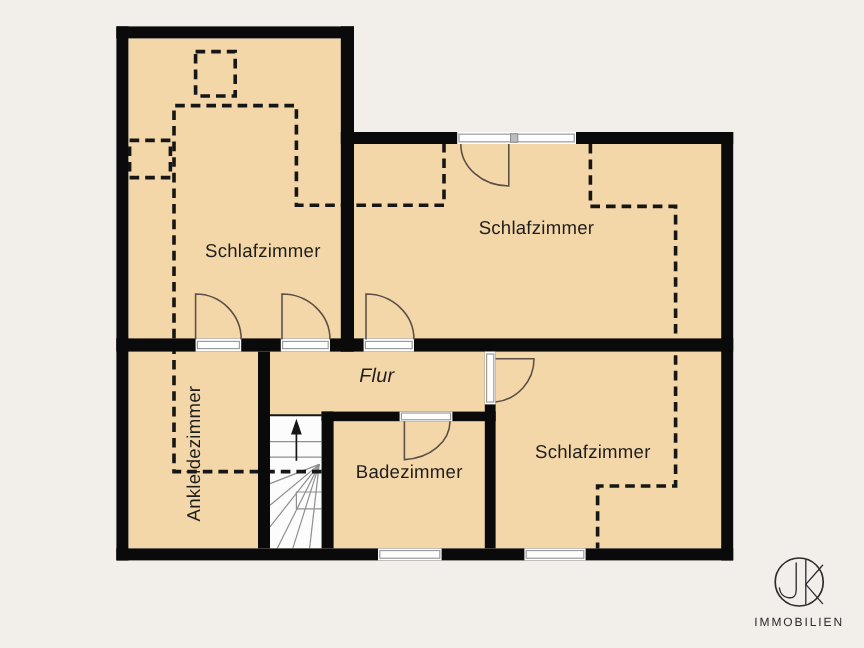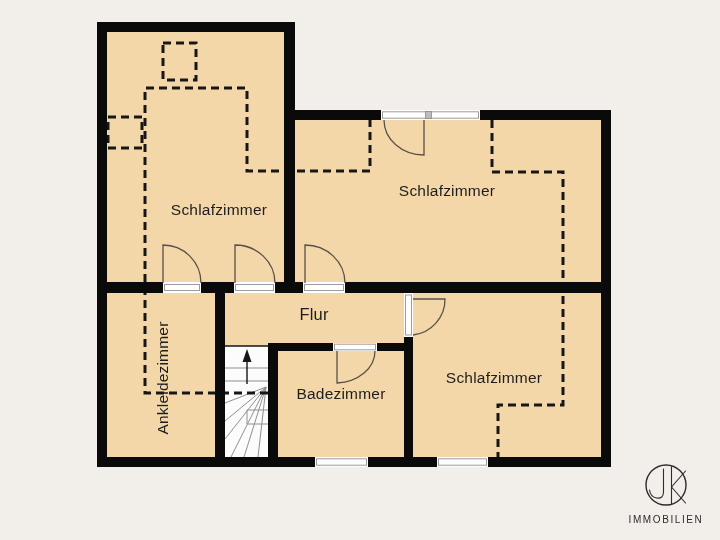--- a/index.html
+++ b/index.html
@@ -126,18 +126,18 @@
         <path d="M671.5,466.5 V503.5"></path>
         <path d="M671.5,487 L685.5,471"></path>
         <path d="M671.5,487 L685.5,503"></path>
       </g>
     </g>
   </svg>
 
   <div class="room-label" style="left:219px;top:210px;">Schlafzimmer</div>
   <div class="room-label" style="left:447px;top:191px;">Schlafzimmer</div>
   <div class="room-label" style="left:494px;top:378px;">Schlafzimmer</div>
-  <div class="room-label flur" style="left:314px;top:314px;">Flur</div>
+  <div class="room-label flur" style="left:314px;top:314px;font-style:italic;">Flur</div>
   <div class="room-label" style="left:341px;top:394px;">Badezimmer</div>
   <div class="room-label rotated" style="left:163px;top:378px;">Ankleidezimmer</div>
 
   <div class="logo-text" style="left:666px;top:519px;text-align:center;">IMMOBILIEN</div>
 </div>
 
 </body></html>

